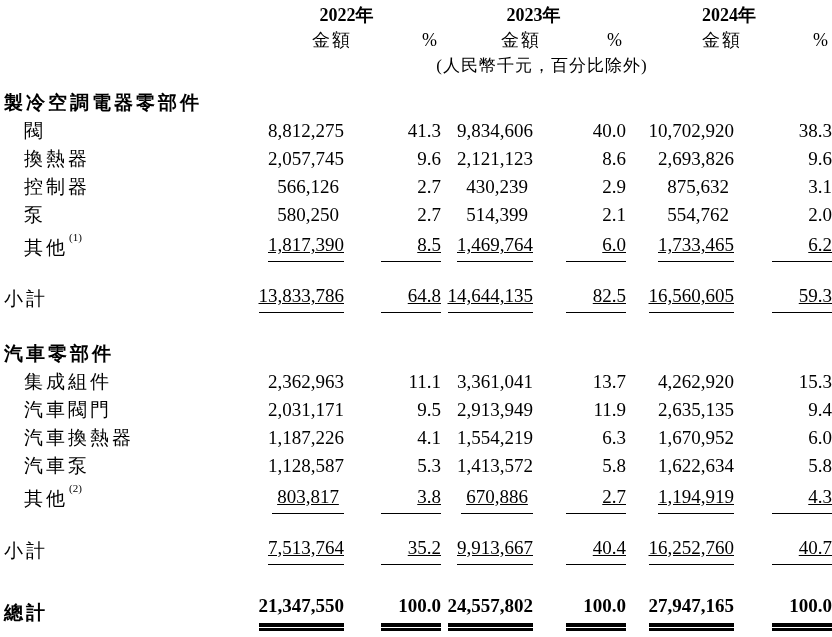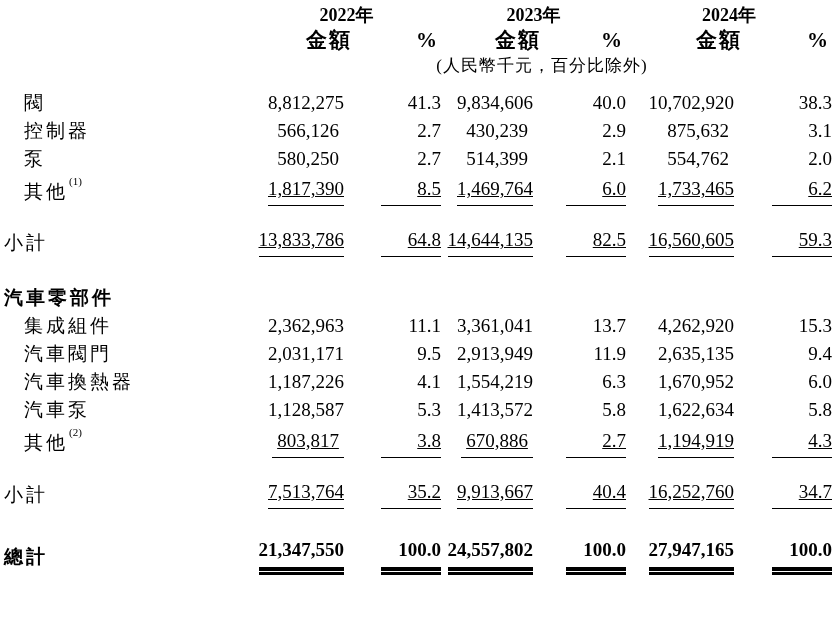--- a/index.html
+++ b/index.html
@@ -35,22 +35,22 @@
     line-height: 26px;
     letter-spacing: 2px;
   }
   .h-year {
     text-align: center;
     font-weight: bold;
     font-size: 18px;
     line-height: 26px;
   }
   .h-col {
-    font-weight: bold;
-    font-size: 21px;
+    font-weight: normal;
+    font-size: 18px;
     line-height: 25px;
     letter-spacing: 2px;
     display: inline-block;
   }
   .h-amt { margin-right: -8px; }
   .h-pct { margin-right: 4px; letter-spacing: 0; }
   .h-note {
     text-align: center;
     font-size: 17px;
     line-height: 26px;
@@ -143,29 +143,41 @@
   <tr>
     <td></td>
     <td class="h-note" colspan="6"><span>(人民幣千元，百分比除外)</span></td>
   </tr>
 
   <tr class="sp-sm">
         <td colspan="7"></td>
       </tr>
 
   <tr>
+    <td colspan="7"><span class="lbl bold">製冷空調電器零部件</span></td>
+  </tr>
+  <tr>
     <td><span class="lbl ind">閥</span></td>
     <td class="c-num"><span class="num amt">8,812,275</span></td>
     <td class="c-num"><span class="num pct">41.3</span></td>
     <td class="c-num"><span class="num amt">9,834,606</span></td>
     <td class="c-num"><span class="num pct">40.0</span></td>
     <td class="c-num"><span class="num amt">10,702,920</span></td>
     <td class="c-num"><span class="num pct">38.3</span></td>
   </tr>
   <tr>
+    <td><span class="lbl ind">換熱器</span></td>
+    <td class="c-num"><span class="num amt">2,057,745</span></td>
+    <td class="c-num"><span class="num pct">9.6</span></td>
+    <td class="c-num"><span class="num amt">2,121,123</span></td>
+    <td class="c-num"><span class="num pct">8.6</span></td>
+    <td class="c-num"><span class="num amt">2,693,826</span></td>
+    <td class="c-num"><span class="num pct">9.6</span></td>
+  </tr>
+  <tr>
     <td><span class="lbl ind">控制器</span></td>
     <td class="c-num"><span class="num amt">566,126</span></td>
     <td class="c-num"><span class="num pct">2.7</span></td>
     <td class="c-num"><span class="num amt">430,239</span></td>
     <td class="c-num"><span class="num pct">2.9</span></td>
     <td class="c-num"><span class="num amt">875,632</span></td>
     <td class="c-num"><span class="num pct">3.1</span></td>
   </tr>
   <tr>
     <td><span class="lbl ind">泵</span></td>
@@ -257,21 +269,21 @@
         <td colspan="7"></td>
       </tr>
 
   <tr class="rule">
     <td><span class="lbl">小計</span></td>
     <td class="c-num"><span class="num amt">7,513,764</span></td>
     <td class="c-num"><span class="num pct">35.2</span></td>
     <td class="c-num"><span class="num amt">9,913,667</span></td>
     <td class="c-num"><span class="num pct">40.4</span></td>
     <td class="c-num"><span class="num amt">16,252,760</span></td>
-    <td class="c-num"><span class="num pct">34.7</span></td>
+    <td class="c-num"><span class="num pct">40.7</span></td>
   </tr>
 
   <tr class="sp-lg">
         <td colspan="7"></td>
       </tr>
 
   <tr class="total">
     <td><span class="lbl bold">總計</span></td>
     <td class="c-num"><span class="num amt">21,347,550</span></td>
     <td class="c-num"><span class="num pct">100.0</span></td>

